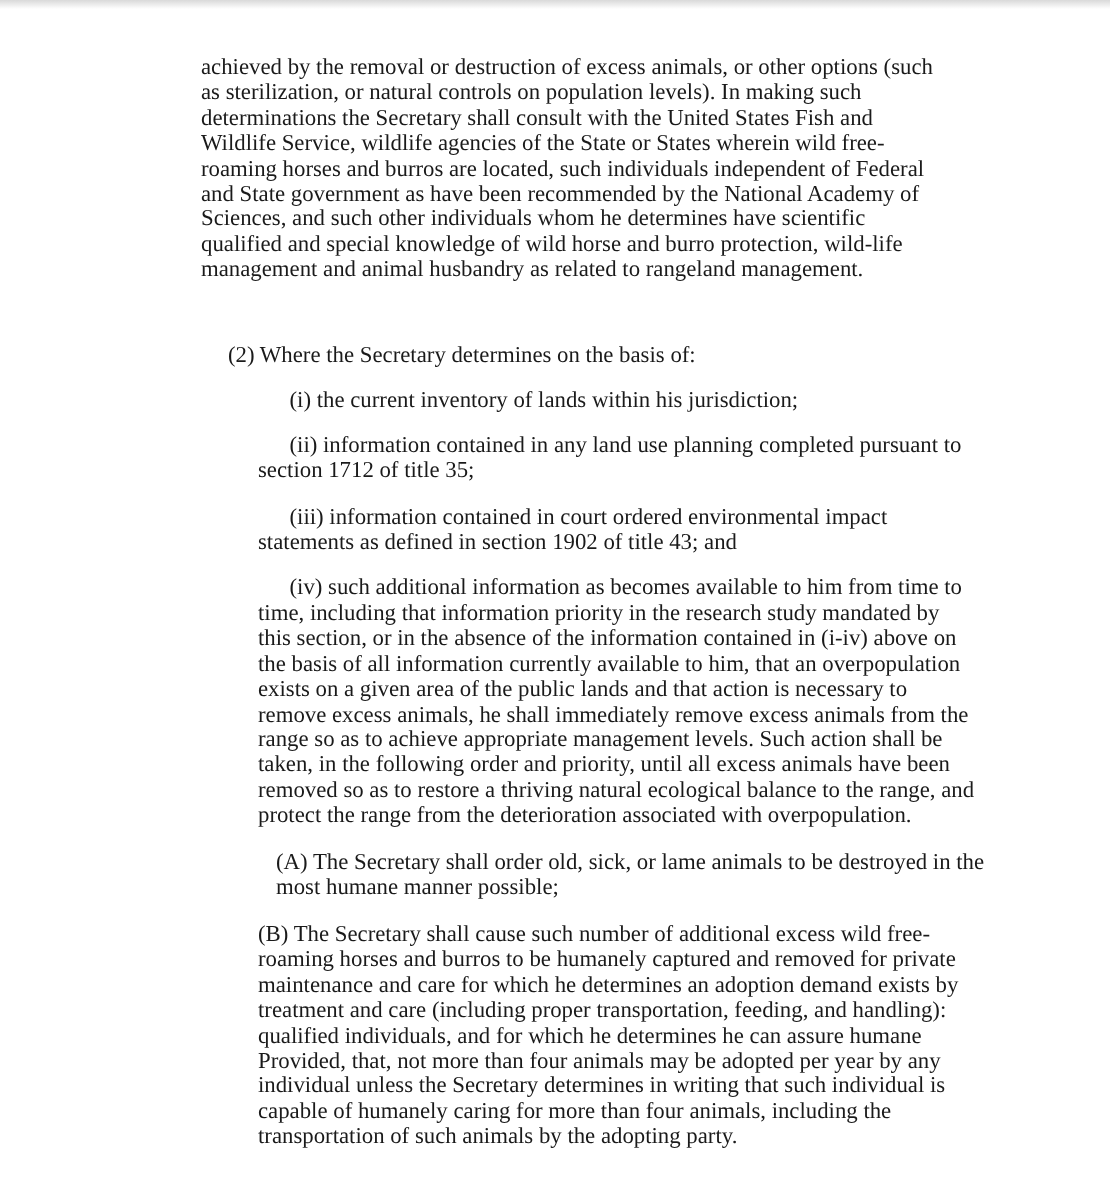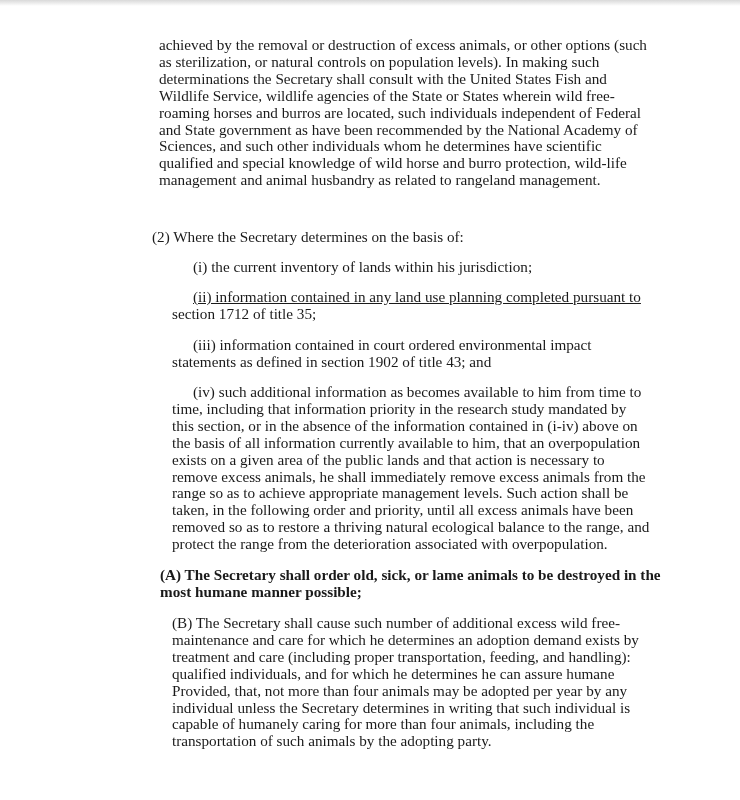--- a/index.html
+++ b/index.html
@@ -17,42 +17,42 @@
     background: linear-gradient(#d9d9d9, #ffffff);
   }
   .para { position: absolute; margin: 0; white-space: nowrap; }
   .line { display: block; }
 </style>
 </head>
 <body>
 
 <div class="top-shadow"></div>
 
-<div class="para" style="left:159px; top:37px;">
+<div class="para" style="left:134px; top:37px;">
   <span class="line">achieved by the removal or destruction of excess animals, or other options (such</span>
   <span class="line">as sterilization, or natural controls on population levels). In making such</span>
   <span class="line">determinations the Secretary shall consult with the United States Fish and</span>
   <span class="line">Wildlife Service, wildlife agencies of the State or States wherein wild free-</span>
   <span class="line">roaming horses and burros are located, such individuals independent of Federal</span>
   <span class="line">and State government as have been recommended by the National Academy of</span>
   <span class="line">Sciences, and such other individuals whom he determines have scientific</span>
   <span class="line">qualified and special knowledge of wild horse and burro protection, wild-life</span>
   <span class="line">management and animal husbandry as related to rangeland management.</span>
 </div>
 
 <div class="para" style="left:152px; top:229px;">
   <span class="line">(2) Where the Secretary determines on the basis of:</span>
 </div>
 
 <div class="para" style="left:193px; top:259px;text-align:right;">
   <span class="line">(i) the current inventory of lands within his jurisdiction;</span>
 </div>
 
 <div class="para" style="left:172px; top:289px;">
-  <span class="line" style="padding-left:21px;text-decoration:underline;">(ii) information contained in any land use planning completed pursuant to</span>
+  <span class="line" style="padding-left:21px;">(ii) information contained in any land use planning completed pursuant to</span>
   <span class="line">section 1712 of title 35;</span>
 </div>
 
 <div class="para" style="left:172px; top:337px;">
   <span class="line" style="padding-left:21px;">(iii) information contained in court ordered environmental impact</span>
   <span class="line">statements as defined in section 1902 of title 43; and</span>
 </div>
 
 <div class="para" style="left:172px; top:384px;">
   <span class="line" style="padding-left:21px;">(iv) such additional information as becomes available to him from time to</span>
@@ -60,27 +60,28 @@
   <span class="line">this section, or in the absence of the information contained in (i-iv) above on</span>
   <span class="line">the basis of all information currently available to him, that an overpopulation</span>
   <span class="line">exists on a given area of the public lands and that action is necessary to</span>
   <span class="line">remove excess animals, he shall immediately remove excess animals from the</span>
   <span class="line">range so as to achieve appropriate management levels. Such action shall be</span>
   <span class="line">taken, in the following order and priority, until all excess animals have been</span>
   <span class="line">removed so as to restore a thriving natural ecological balance to the range, and</span>
   <span class="line">protect the range from the deterioration associated with overpopulation.</span>
 </div>
 
-<div class="para" style="left:160px; top:567px;font-weight:bold;">
+<div class="para" style="left:184px; top:567px;">
   <span class="line">(A) The Secretary shall order old, sick, or lame animals to be destroyed in the</span>
   <span class="line">most humane manner possible;</span>
 </div>
 
 <div class="para" style="left:172px; top:615px;">
   <span class="line">(B) The Secretary shall cause such number of additional excess wild free-</span>
+  <span class="line">roaming horses and burros to be humanely captured and removed for private</span>
   <span class="line">maintenance and care for which he determines an adoption demand exists by</span>
   <span class="line">treatment and care (including proper transportation, feeding, and handling):</span>
   <span class="line">qualified individuals, and for which he determines he can assure humane</span>
   <span class="line">Provided, that, not more than four animals may be adopted per year by any</span>
   <span class="line">individual unless the Secretary determines in writing that such individual is</span>
   <span class="line">capable of humanely caring for more than four animals, including the</span>
   <span class="line">transportation of such animals by the adopting party.</span>
 </div>
 
 </body></html>

